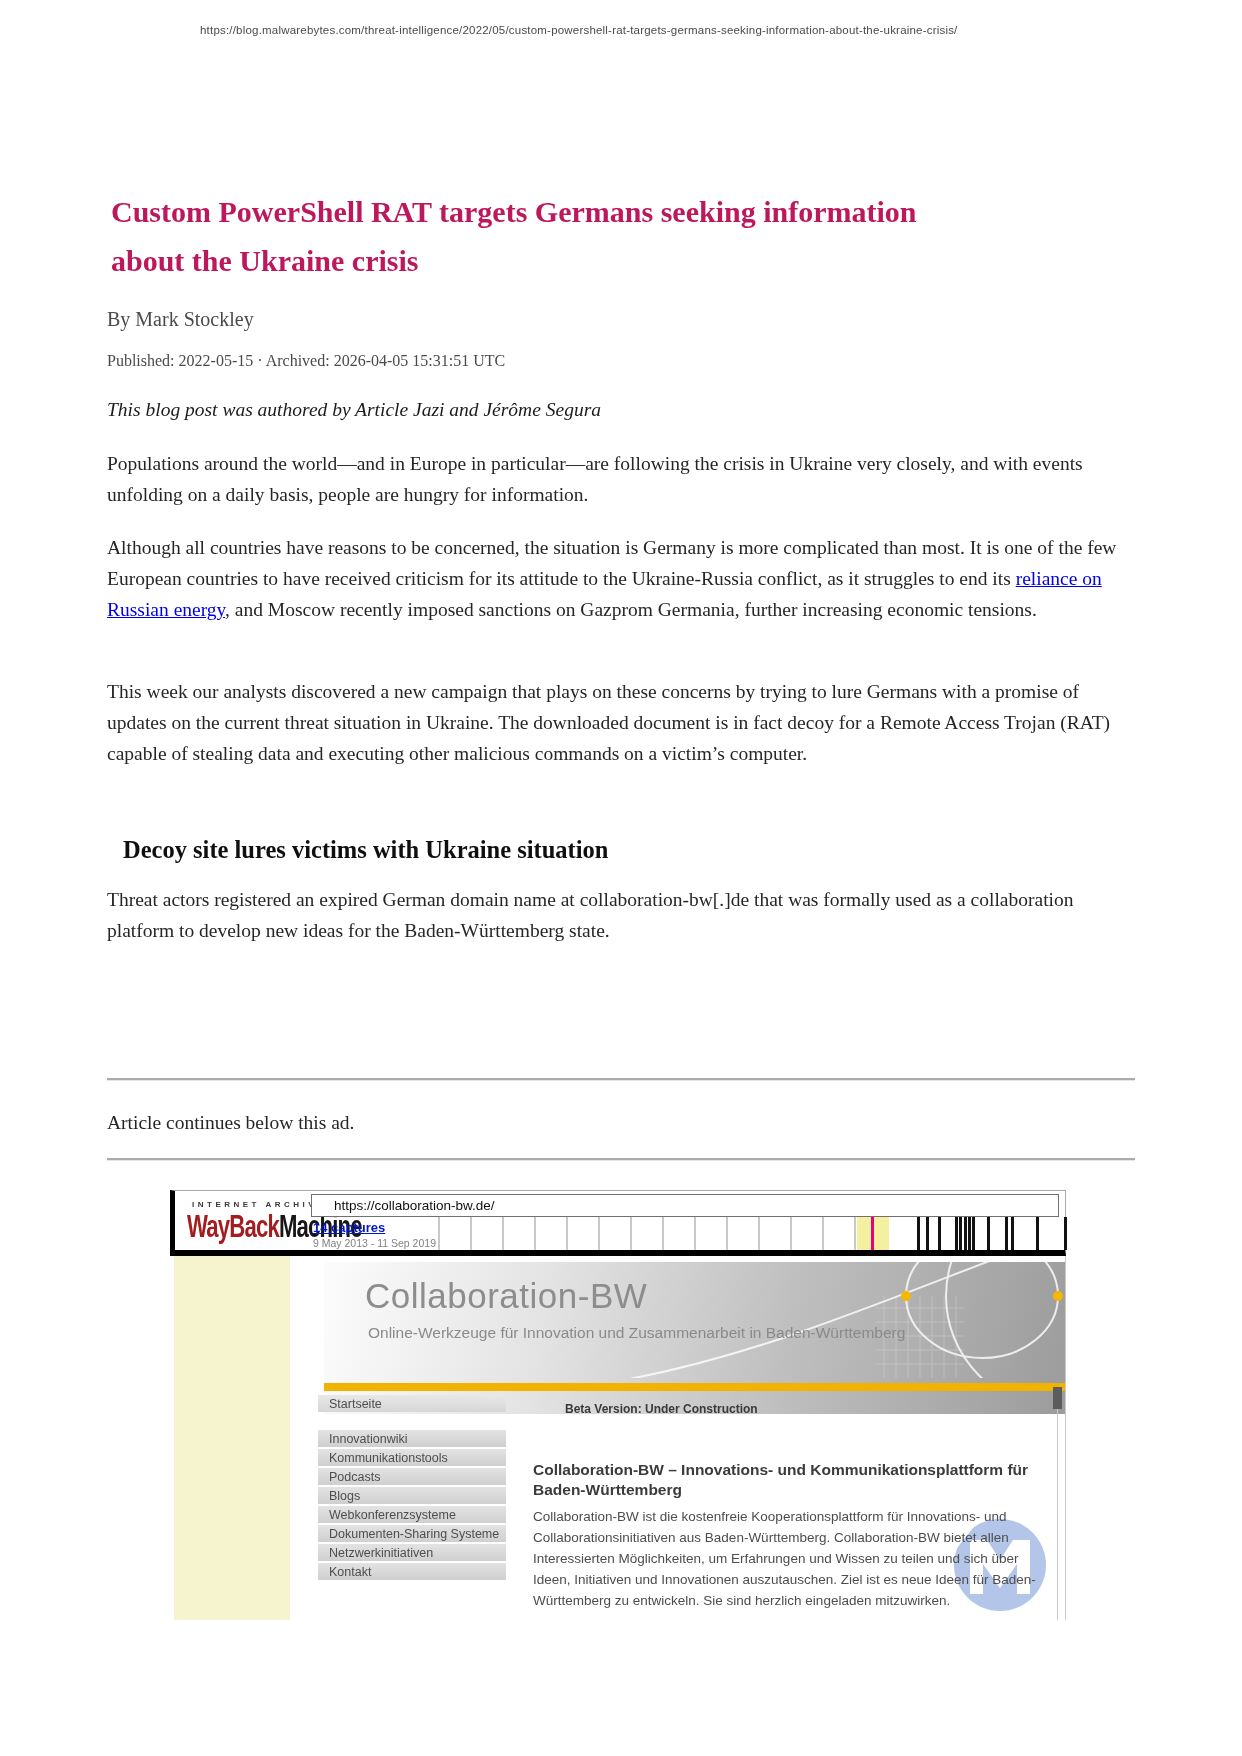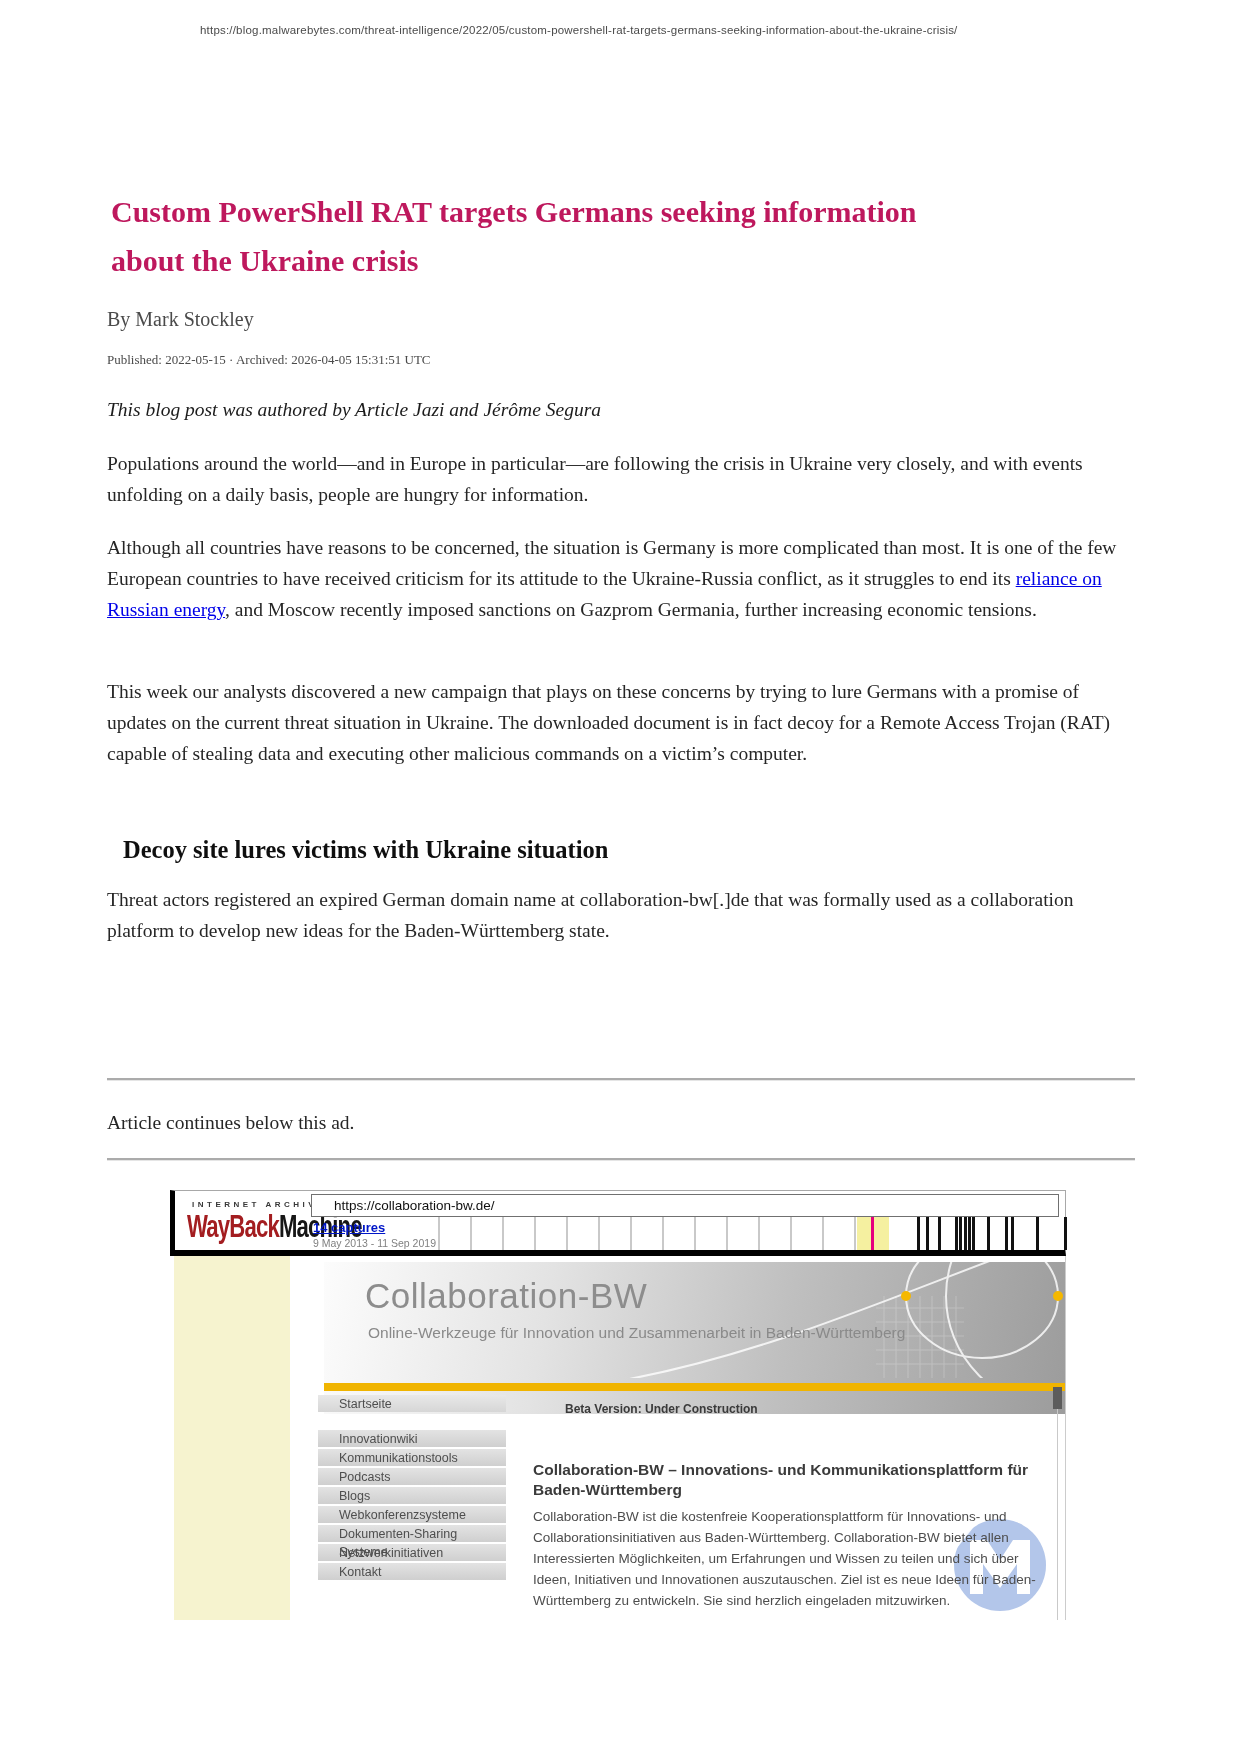--- a/index.html
+++ b/index.html
@@ -7,21 +7,21 @@
   .page { position:relative; width:1242px; height:1756px; background:#fff;
           font-family:"Liberation Serif", serif; overflow:hidden;border-radius:28px; }
 
   .top-url { position:absolute; left:200px; top:24px;
              font-family:"Liberation Sans", sans-serif; font-size:11.5px;
              color:#4a4a4a; letter-spacing:0.2px; }
 
   h1.title { position:absolute; left:107px; top:183px; max-width:880px; margin:4px;
              font-size:30px; line-height:49px; font-weight:bold; color:#be185d; }
   .byline  { position:absolute; left:107px; top:308px; font-size:20px; color:#4a4a4a; }
-  .publine { position:absolute; left:107px; top:352px; font-size:13px; color:#4a4a4a; }
+  .publine { position:absolute; left:107px; top:352px; font-size:16px; color:#4a4a4a; }
   .authored{ position:absolute; left:107px; top:399px; font-size:19.5px; font-style:italic; color:#1c1c1c; }
 
   .body-p { position:absolute; left:107px; width:1030px; margin:0;
             font-size:19.5px; line-height:31px; color:#262626; }
   a.inline-link { color:#0000e8; text-decoration:underline; cursor:pointer; }
 
   h2.section { position:absolute; left:107px; top:820px; margin:16px;
                font-size:24.5px; font-weight:bold; color:#0f0f0f; }
 
   .divider { position:absolute; left:107px; width:1028px; height:2px;
@@ -64,21 +64,21 @@
   .banner-title { position:absolute; left:41px; top:14px; font-size:35px; color:#8d8d8d;
                   letter-spacing:0.5px; z-index:2; }
   .banner-sub { position:absolute; left:44px; top:62px; font-size:15.5px; color:#8a8a8a; z-index:2; }
   .banner svg { position:absolute; left:0; top:0; z-index:1; }
   .gold-bar { position:absolute; left:154px; top:127px; right:0; height:8px; background:#f0b400; }
   .scroll-thumb { position:absolute; right:3px; top:131px; width:9px; height:22px; background:#5c5c5c; }
   .scroll-track { position:absolute; right:7px; top:153px; width:1px; bottom:0; background:#c9c9c9; }
 
   .menu { position:absolute; left:148px; top:139px; width:188px; }
   .menu-item { height:17px; line-height:18px; font-size:12.5px; color:#4e4e4e;
-               padding-left:21px; margin-bottom:2px; cursor:pointer;
+               padding-left:11px; margin-bottom:2px; cursor:pointer;
                background:linear-gradient(#e3e3e3,#cfcfcf); }
   .menu-item:first-child { margin-bottom:18px; background:linear-gradient(#e8e8e8,#d6d6d6); }
 
   .beta { position:absolute; left:363px; top:146px; font-size:12px; font-weight:bold; color:#3a3a3a;padding-left:32px; }
   .content-h { position:absolute; left:363px; top:204px; width:514px; z-index:1;
                font-size:15.5px; font-weight:bold; color:#3b3b3b; line-height:20px; }
   .content-p { position:absolute; left:363px; top:250px; width:514px; z-index:1;
                font-size:13.5px; color:#4d4d4d; line-height:21px; }
   .mb-logo { position:absolute; left:777px; top:262px; width:102px; height:94px; z-index:0; }
 

